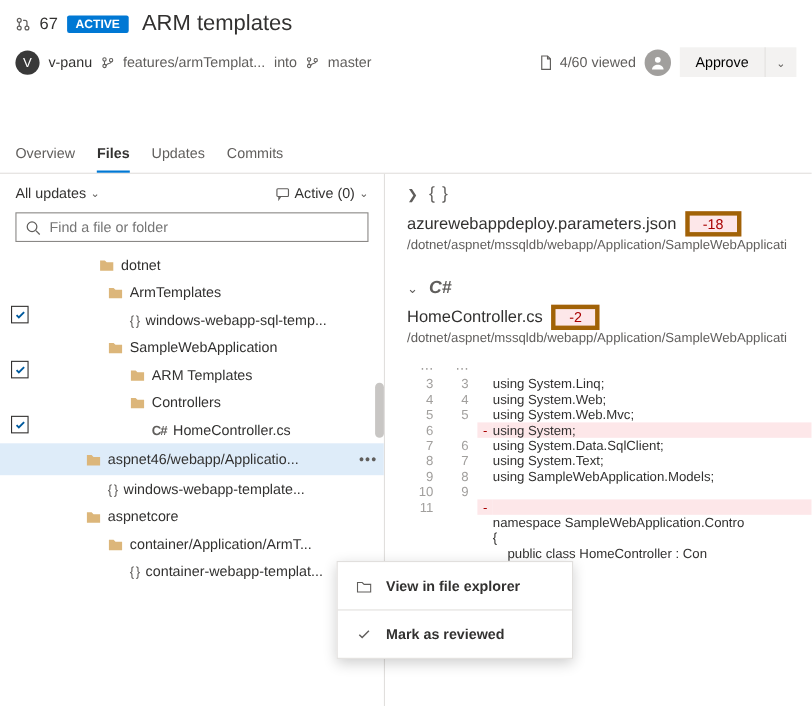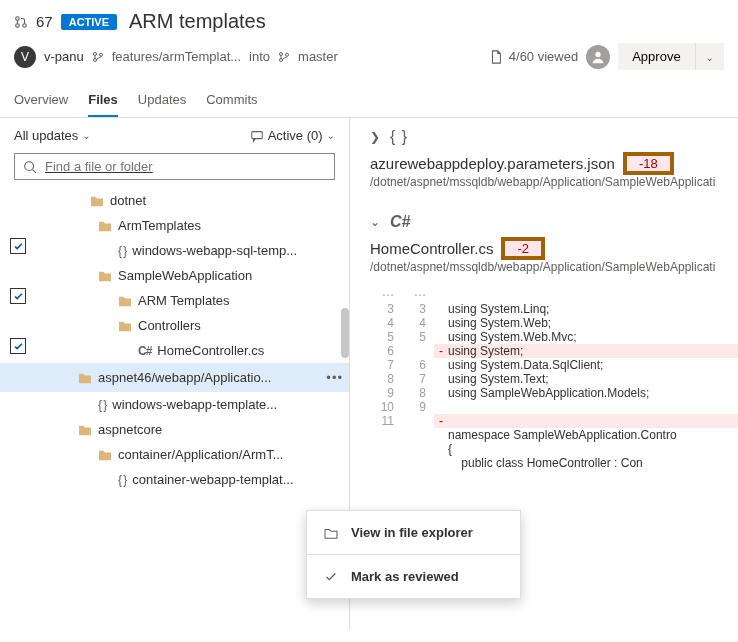--- a/index.html
+++ b/index.html
@@ -20,32 +20,32 @@
 .into { color: #605e5c; font-size: 13px; }
 .spacer { flex: 1; }
 .viewed { display: flex; align-items: center; gap: 6px; color: #605e5c; font-size: 13px; }
 .file-icon { width:14px; height:14px; }
 .user-icon { width: 24px; height: 24px; border-radius: 50%; background: #a19f9d; display:flex; align-items:center; justify-content:center; color:#fff; }
 .approve-wrap { display: flex; }
 .approve-btn { background: #f3f2f1; border: none; padding: 6px 14px; font-size: 13px; cursor: pointer; }
 .approve-drop { background: #f3f2f1; border: none; border-left: 1px solid #e1dfdd; padding: 6px 10px; cursor: pointer; }
 
 .tabs { display: flex; gap: 20px; margin-top: 14px; padding: 0 14px; border-bottom: 1px solid #e1dfdd; }
-.tab { padding: 8px 0; font-size: 13px; color: #605e5c; cursor: pointer; border-bottom: 2px solid transparent; }
+.tab { padding: 8px 0; font-size: 13px; color: #605e5c; cursor: pointer; border-bottom: 2px solid transparent; margin-top: 40px; }
 .tab.active { color: #323130; border-bottom-color: #0078d4; font-weight: 600; }
 
 .content { display: flex; height: calc(100% - 130px); }
 .sidebar { width: 350px; border-right: 1px solid #e1dfdd; display: flex; flex-direction: column; position: relative; }
 .sidebar-header { display: flex; justify-content: space-between; padding: 10px 14px; align-items: center; }
 .dropdown { display: flex; align-items: center; gap: 4px; color: #323130; cursor: pointer; font-size: 13px; }
 .chevron { font-size: 10px; color: #605e5c; }
 .comment-icon { color: #605e5c; }
 
 .search-wrap { padding: 0 14px 8px; }
-.search-box { display: flex; align-items: center; border: 1px solid #8a8886; padding: 5px 8px; gap: 8px; text-decoration: underline; }
+.search-box { display: flex; align-items: center; border: 1px solid #8a8886; padding: 5px 8px; gap: 8px; }
 .search-box input { border: none; outline: none; flex: 1; font-size: 13px; }
 .search-icon { color: #605e5c; }
 
 .tree { flex: 1; overflow-y: auto; padding-bottom: 10px; }
 .tree-item { display: flex; align-items: center; padding: 5px 0; font-size: 13px; cursor: pointer; white-space: nowrap; }
 .tree-item.hover { background: #deecf9; }
 .tree-item .folder-icon { color: #dcb67a; margin-right: 6px; }
 .tree-item .file-ico { color: #605e5c; margin-right: 6px; font-size: 12px; font-weight:400; letter-spacing:-1px;}
 .tree-item .git-icon { color: #f05133; margin-right: 6px; }
 .tree-label { overflow: hidden; text-overflow: ellipsis; }

